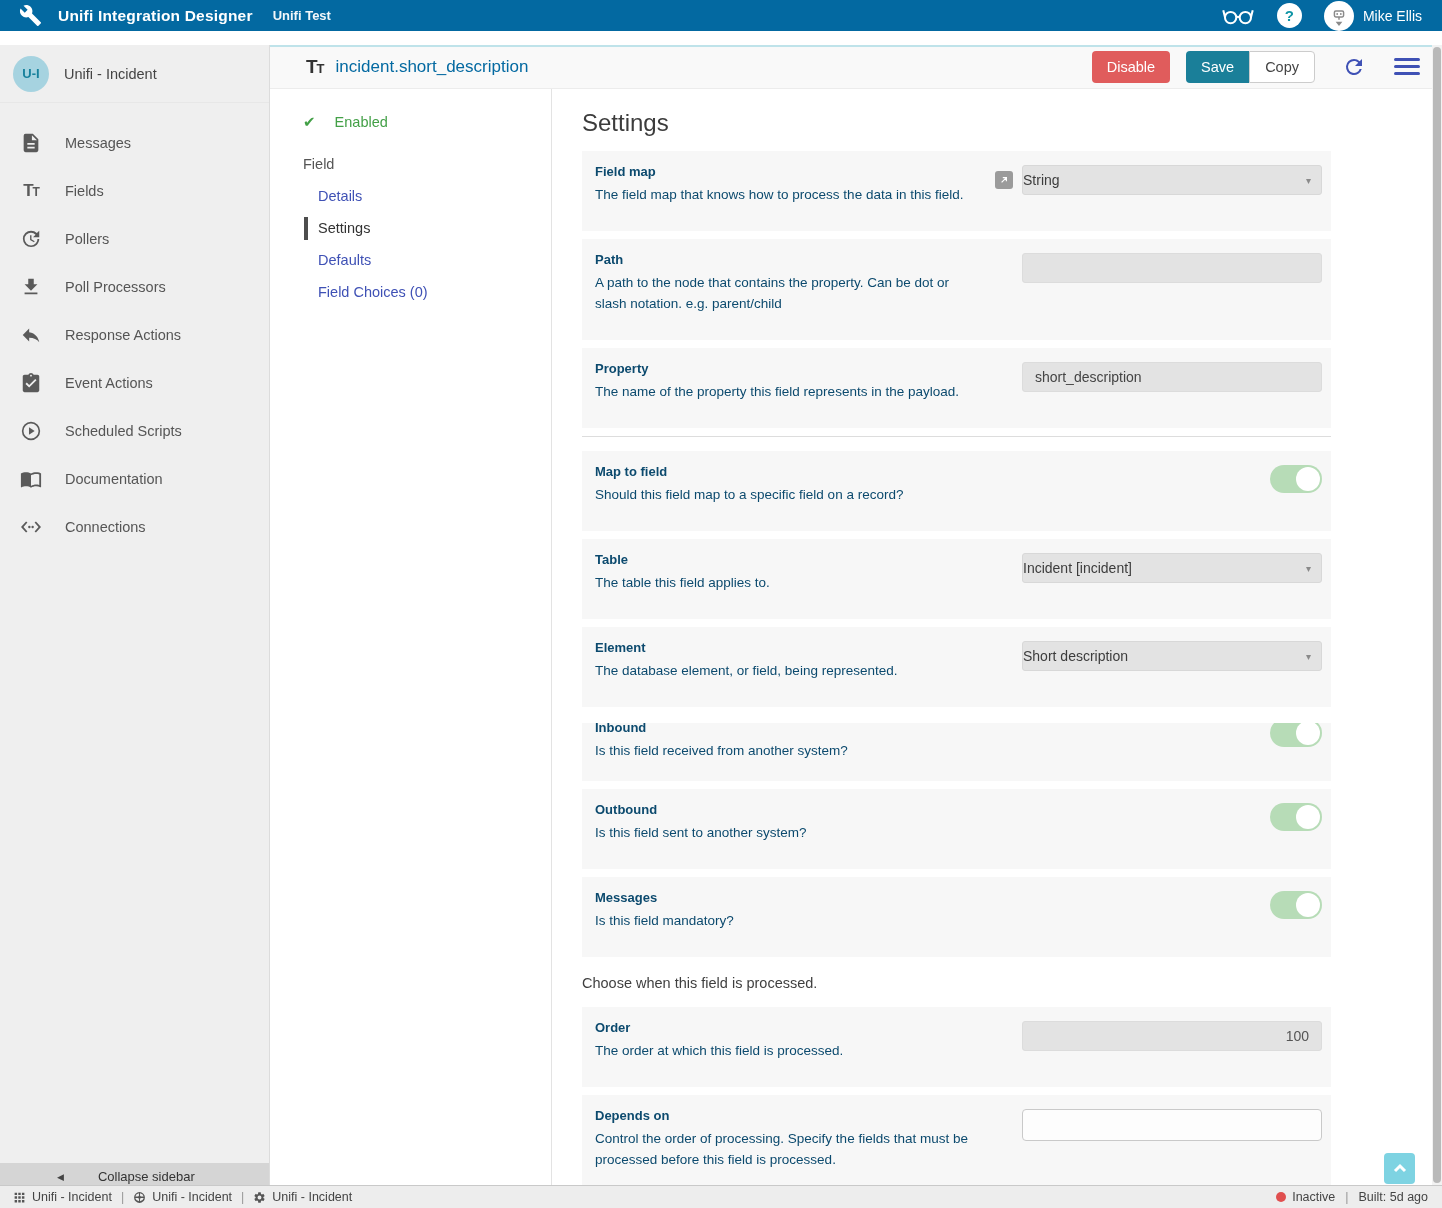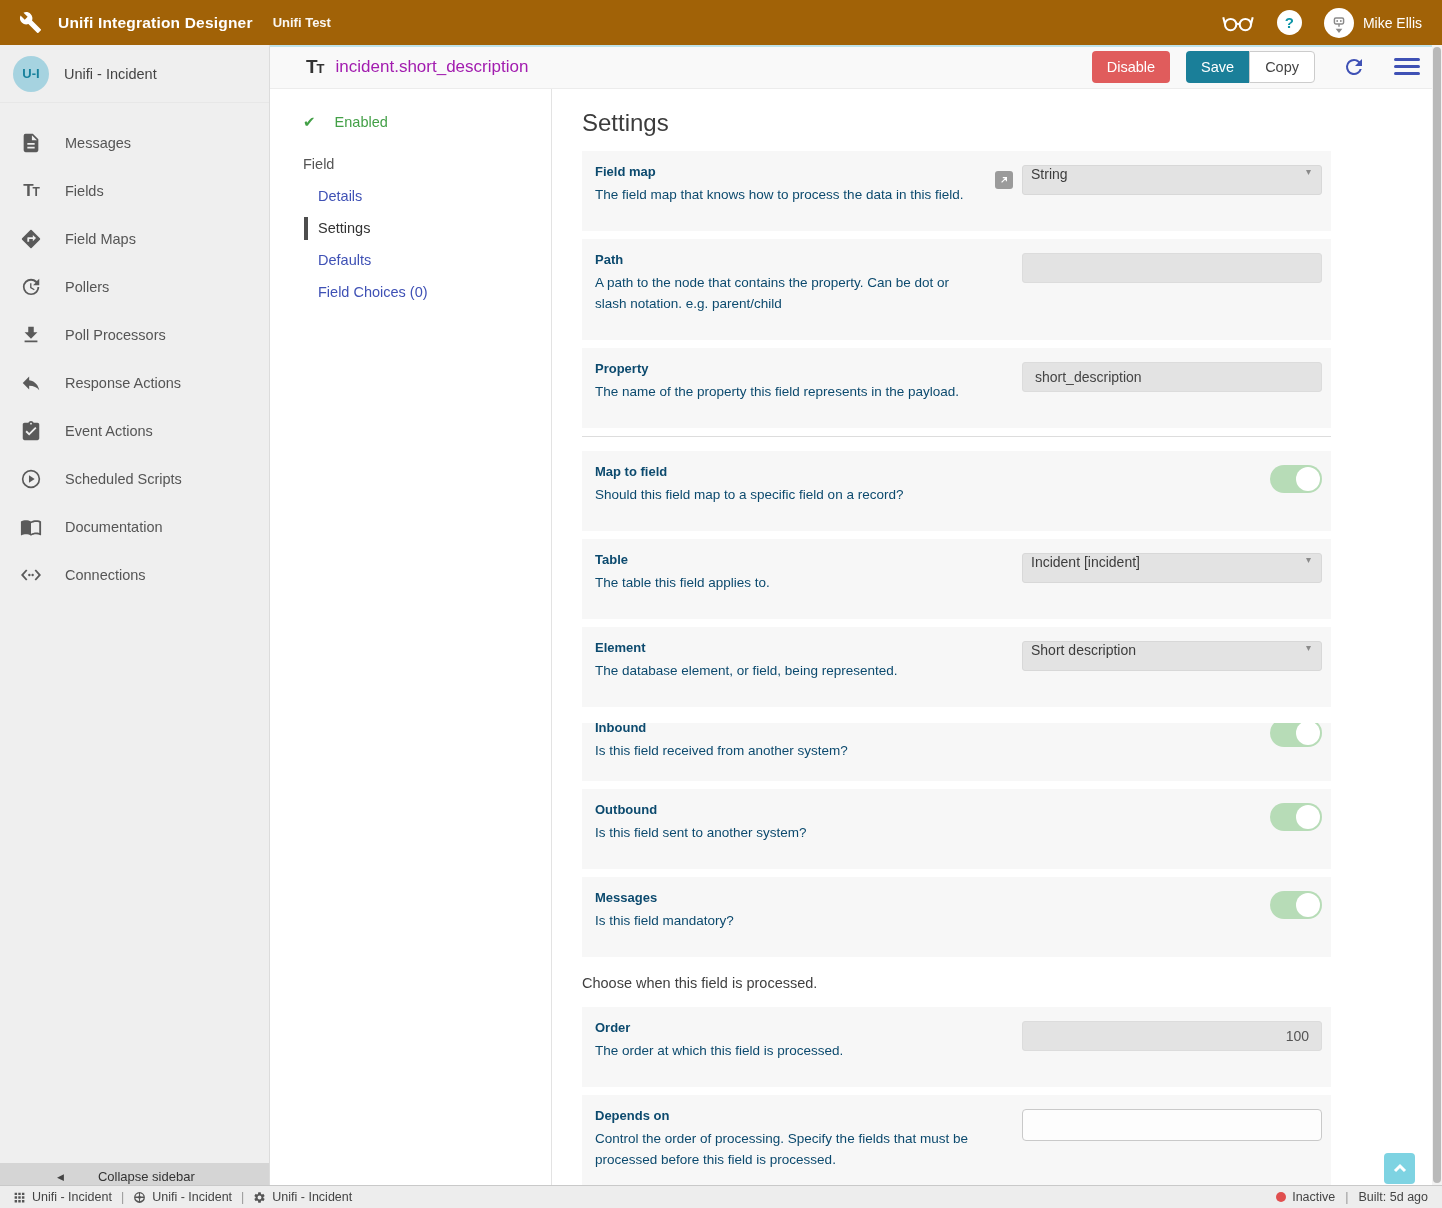--- a/index.html
+++ b/index.html
@@ -1,20 +1,20 @@
 <!DOCTYPE html>
 <html><head>
 <meta charset="utf-8">
 <style>
   * { margin:0; padding:0; box-sizing:border-box; }
   html,body { width:1442px; height:1208px; overflow:hidden;
     font-family:"Liberation Sans","DejaVu Sans",sans-serif; background:#fff; }
 
   
-  .topbar{position:absolute;left:0;top:0;width:100%;height:45px;background:#a16207;
+  .topbar{position:absolute;left:0;top:0;width:100%;height:31px;background:#0369a1;
     display:flex;align-items:center;color:#fff;z-index:30;}
   .wrench{width:26px;height:26px;margin-left:17px;display:flex;align-items:center;justify-content:center;}
   .app-title{font-size:15.5px;font-weight:bold;margin-left:15px;letter-spacing:.2px;}
   .env-name{font-size:13px;margin-left:20px;font-weight:bold;opacity:.95;}
   .topbar-right{margin-left:auto;display:flex;align-items:center;gap:0;}
   .glasses{width:34px;height:24px;margin-right:22px;cursor:pointer;}
   .help-circle{width:25px;height:25px;border-radius:50%;background:#fff;color:#0f95a6;
     font-weight:bold;font-size:15px;display:flex;align-items:center;justify-content:center;
     margin-right:22px;cursor:pointer;}
   .avatar-circle{width:30px;height:30px;border-radius:50%;background:#fff;display:flex;
@@ -52,21 +52,21 @@
   .sb-built{margin-left:0;}
   .sb-right .sb-sep{margin:0 10px;}
 
   
   .main{position:absolute;left:270px;top:45px;right:0;bottom:23px;background:#fff;}
   .page-header{height:44px;background:#f9f9f9;border-bottom:1px solid #ececec;display:flex;
     align-items:center;position:relative;}
   .page-header::before{content:"";position:absolute;left:0;top:0;right:0;height:2px;background:#bfe3ea;}
   .title-icon{font-weight:800;font-size:19px;color:#333;margin-left:36px;letter-spacing:-1px;}
   .title-icon small{font-size:13px;font-weight:800;}
-  .page-title{font-size:17px;color:#a21caf;margin-left:12px;}
+  .page-title{font-size:17px;color:#0369a1;margin-left:12px;}
   .header-actions{margin-left:auto;display:flex;align-items:center;}
   .btn{height:32px;display:flex;align-items:center;font-size:14.5px;padding:0 15px;cursor:pointer;}
   .btn-disable{background:#e05c5c;color:#fff;border-radius:4px;margin-right:16px;}
   .btn-save{background:#1a7f99;color:#fff;border-radius:4px 0 0 4px;}
   .btn-copy{background:#fff;color:#444;border:1px solid #ccc;border-radius:0 4px 4px 0;}
   .refresh-btn{width:24px;height:24px;margin-left:27px;cursor:pointer;}
   .refresh-btn svg{width:24px;height:24px;fill:#3f51b5;}
   .hamburger{width:26px;margin-left:28px;margin-right:22px;cursor:pointer;}
   .hamburger div{height:3px;background:#3f51b5;border-radius:2px;margin:4px 0;}
 
@@ -90,21 +90,21 @@
   .fields{width:749px;}
   .field-card{display:flex;background:#f7f7f7;margin-bottom:8px;padding:13px 9px 26px 13px;}
   .field-card.clipped{overflow:hidden;padding-bottom:20px;}
   .clipped .field-label{margin-top:-16px;}
   .clipped .field-control{margin-top:-17px;}
   .field-text{flex:1;max-width:395px;}
   .field-label{font-size:13px;font-weight:bold;color:#0c4a6e;line-height:16px;}
   .field-desc{font-size:13.5px;color:#0c4a6e;line-height:21px;margin-top:4px;}
   .field-control{width:340px;margin-left:auto;display:flex;justify-content:flex-end;align-items:flex-start;margin-top:1px;}
   .select{width:300px;height:30px;background:#e3e3e3;border:1px solid #d8d8d8;border-radius:3px;
-    display:flex;padding:0 8px;font-size:14px;color:#3c3c3c;cursor:pointer;position:relative;}
+    display:flex;align-items:center;padding:0 0;font-size:14px;color:#3c3c3c;cursor:pointer;position:relative;}
   .select .caret{position:absolute;right:10px;color:#8a8a8a;font-size:10px;}
   .text-input{width:300px;height:30px;border-radius:3px;font-size:14px;color:#444;
     display:flex;align-items:center;padding:0 12px;}
   .text-input.filled{background:#e3e3e3;border:1px solid #dcdcdc;}
   .text-input.bordered{background:#fdfdfd;border:1px solid #c9c9c9;border-radius:4px;height:32px;}
   .text-input.right{justify-content:flex-end;color:#555;}
   .open-chip{width:18px;height:18px;background:#9b9b9b;border-radius:3px;margin-right:9px;margin-top:6px;
     display:flex;align-items:center;justify-content:center;cursor:pointer;}
   .toggle{width:52px;height:28px;border-radius:14px;background:#b7dcb7;position:relative;cursor:pointer;}
   .toggle .knob{position:absolute;top:2px;right:2px;width:24px;height:24px;border-radius:50%;background:#fff;}
@@ -173,28 +173,20 @@
       </div>
       <div class="nav-item">
         <span class="nav-icon">
           <span class="tt-glyph">T<small>T</small></span>
         </span>
         <span class="nav-label">Fields</span>
       </div>
       <div class="nav-item">
         <span class="nav-icon">
           <svg viewBox="0 0 24 24">
-            <path d="M21.71 11.29l-9-9a1 1 0 0 0-1.42 0l-9 9a1 1 0 0 0 0 1.42l9 9a1 1 0 0 0 1.42 0l9-9a1 1 0 0 0 0-1.42zM14 14.5V12h-4v3H8v-4c0-.55.45-1 1-1h5V7.5l3.5 3.5-3.5 3.5z"></path>
-          </svg>
-        </span>
-        <span class="nav-label">Field Maps</span>
-      </div>
-      <div class="nav-item">
-        <span class="nav-icon">
-          <svg viewBox="0 0 24 24">
             <path d="M21 10.12h-6.78l2.74-2.82a6.94 6.94 0 0 0-9.88-.1 6.88 6.88 0 0 0 0 9.79 7 7 0 0 0 9.88 0C18.32 15.65 19 14 19 12.1h2c0 1.9-.84 4.37-2.53 6.04a8.9 8.9 0 0 1-12.68 0 8.85 8.85 0 0 1 0-12.64 8.89 8.89 0 0 1 12.6.04L21 2.9v7.22zM12.5 8v4.25l3.5 2.08-.72 1.21L11 13V8h1.5z"></path>
           </svg>
         </span>
         <span class="nav-label">Pollers</span>
       </div>
       <div class="nav-item">
         <span class="nav-icon">
           <svg viewBox="0 0 24 24">
             <path d="M19 9h-4V3H9v6H5l7 7 7-7zM5 18v2h14v-2H5z"></path>
           </svg>

